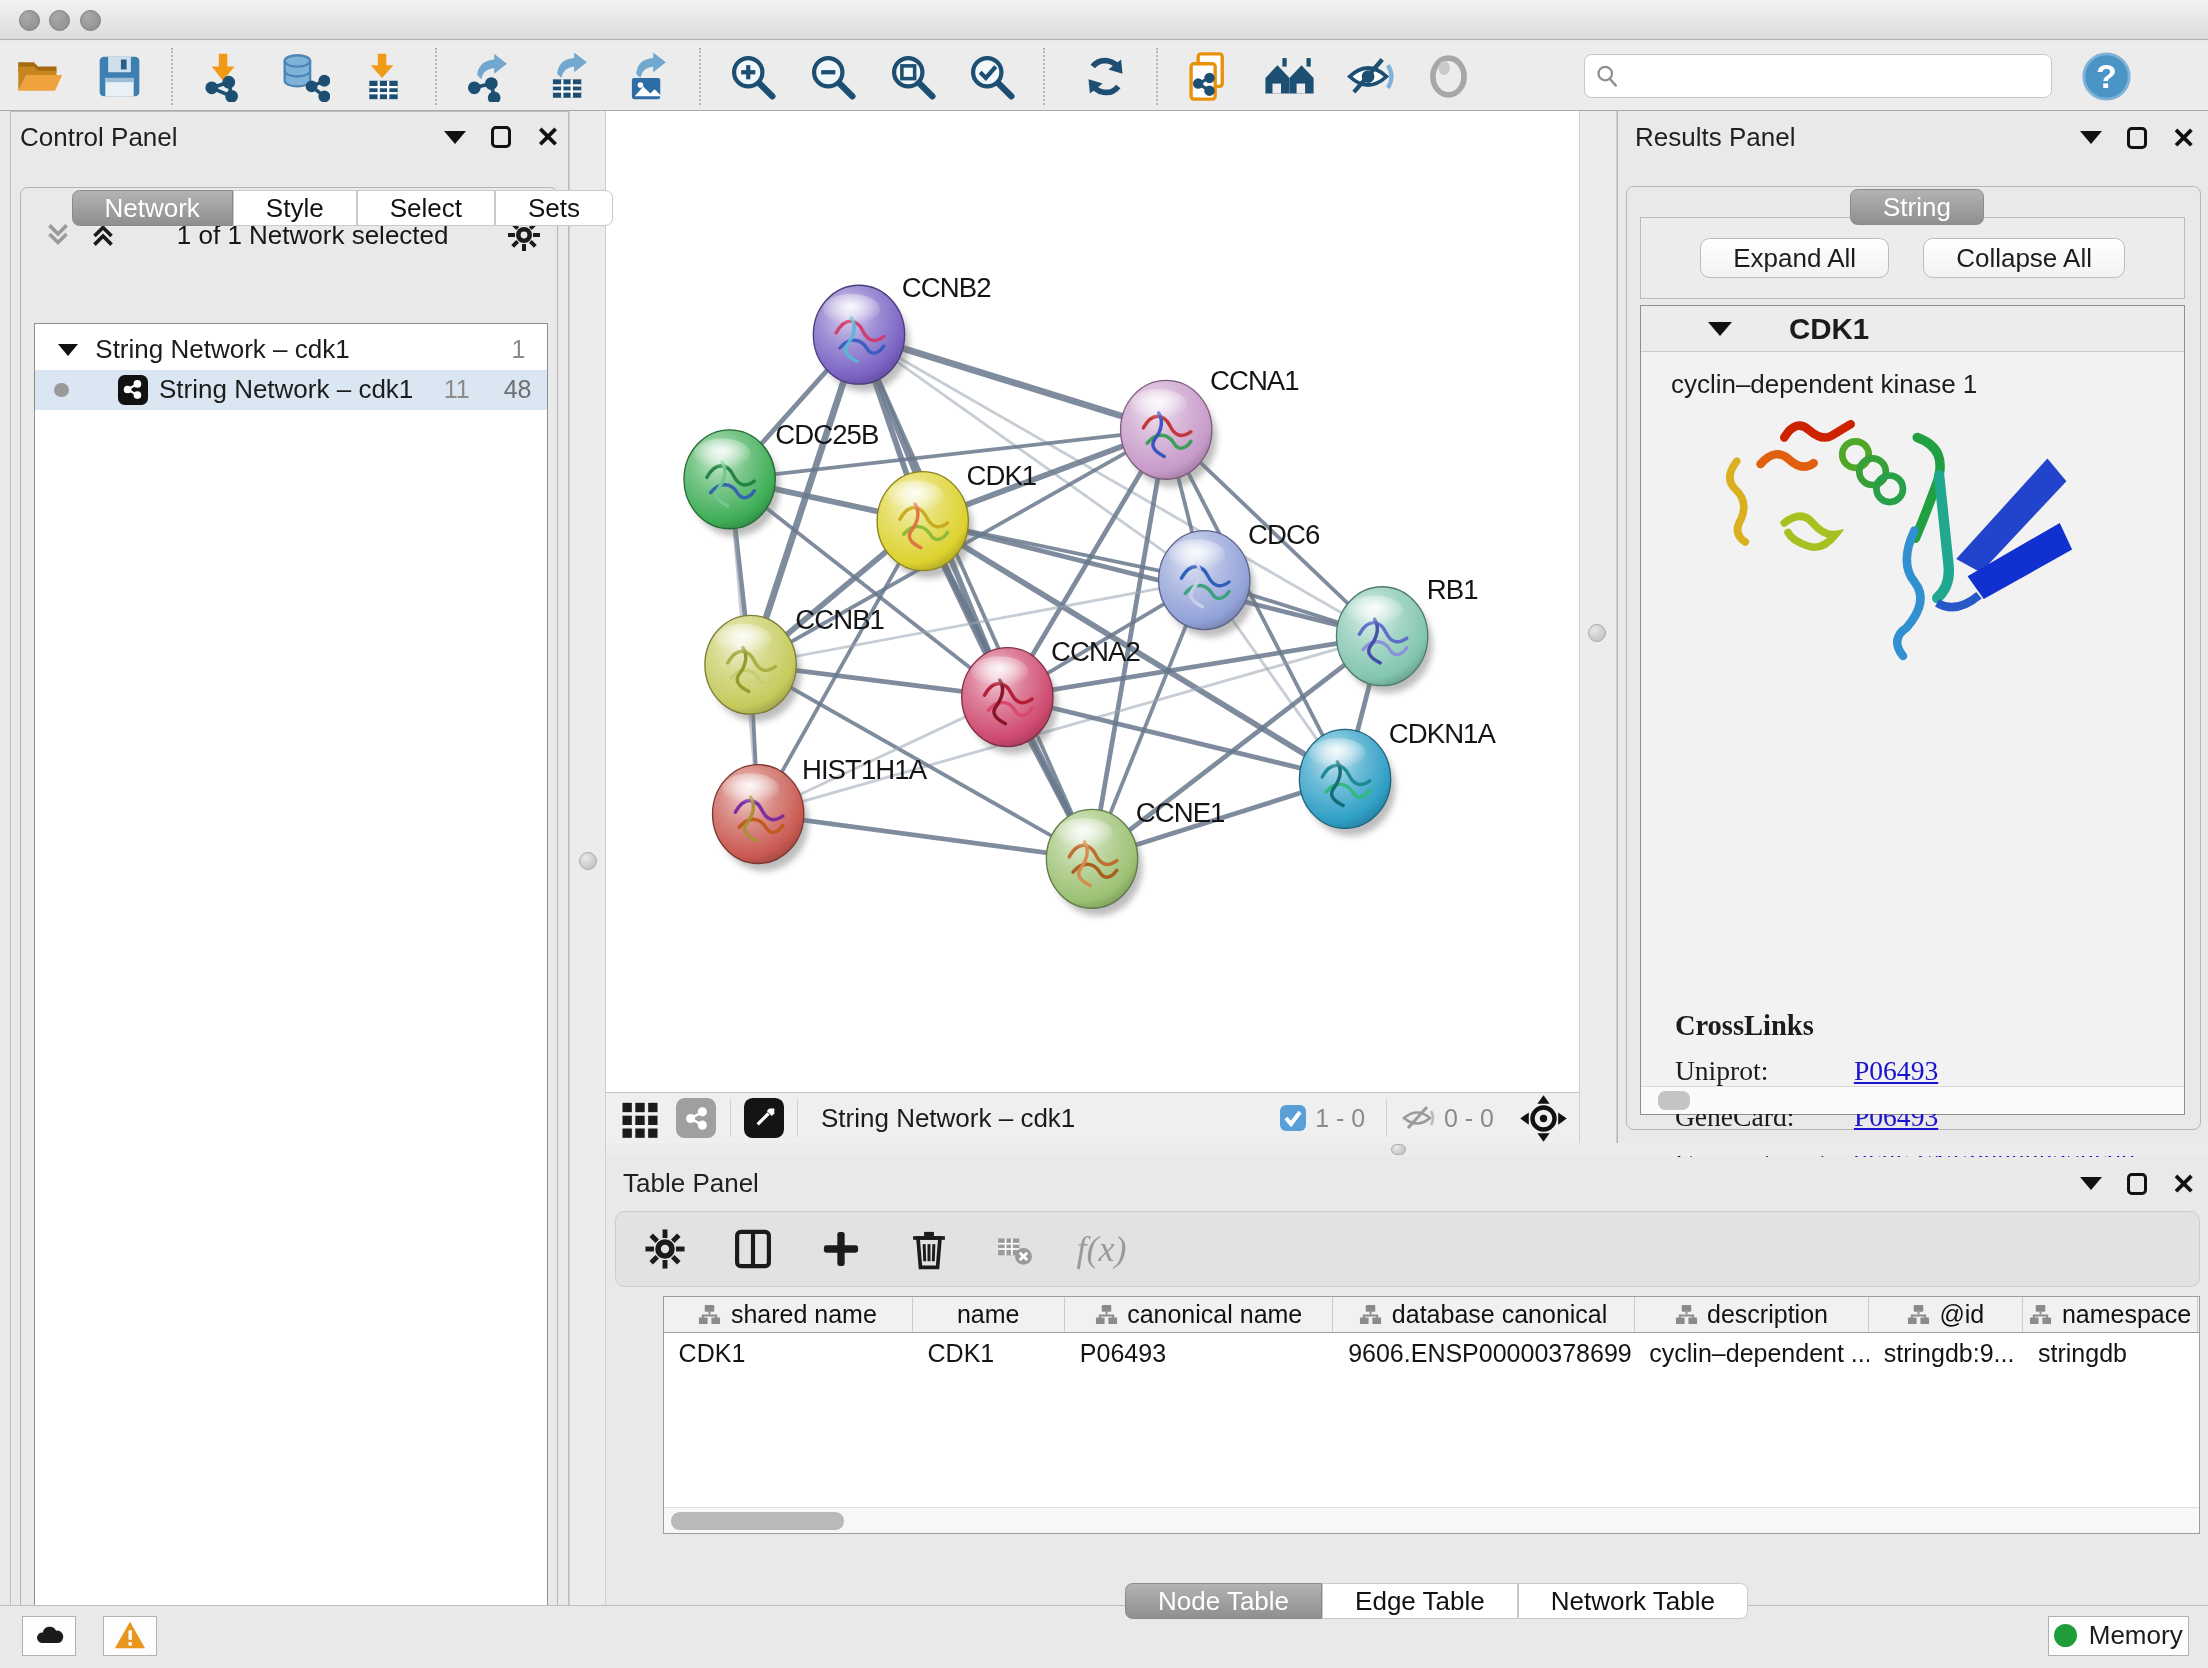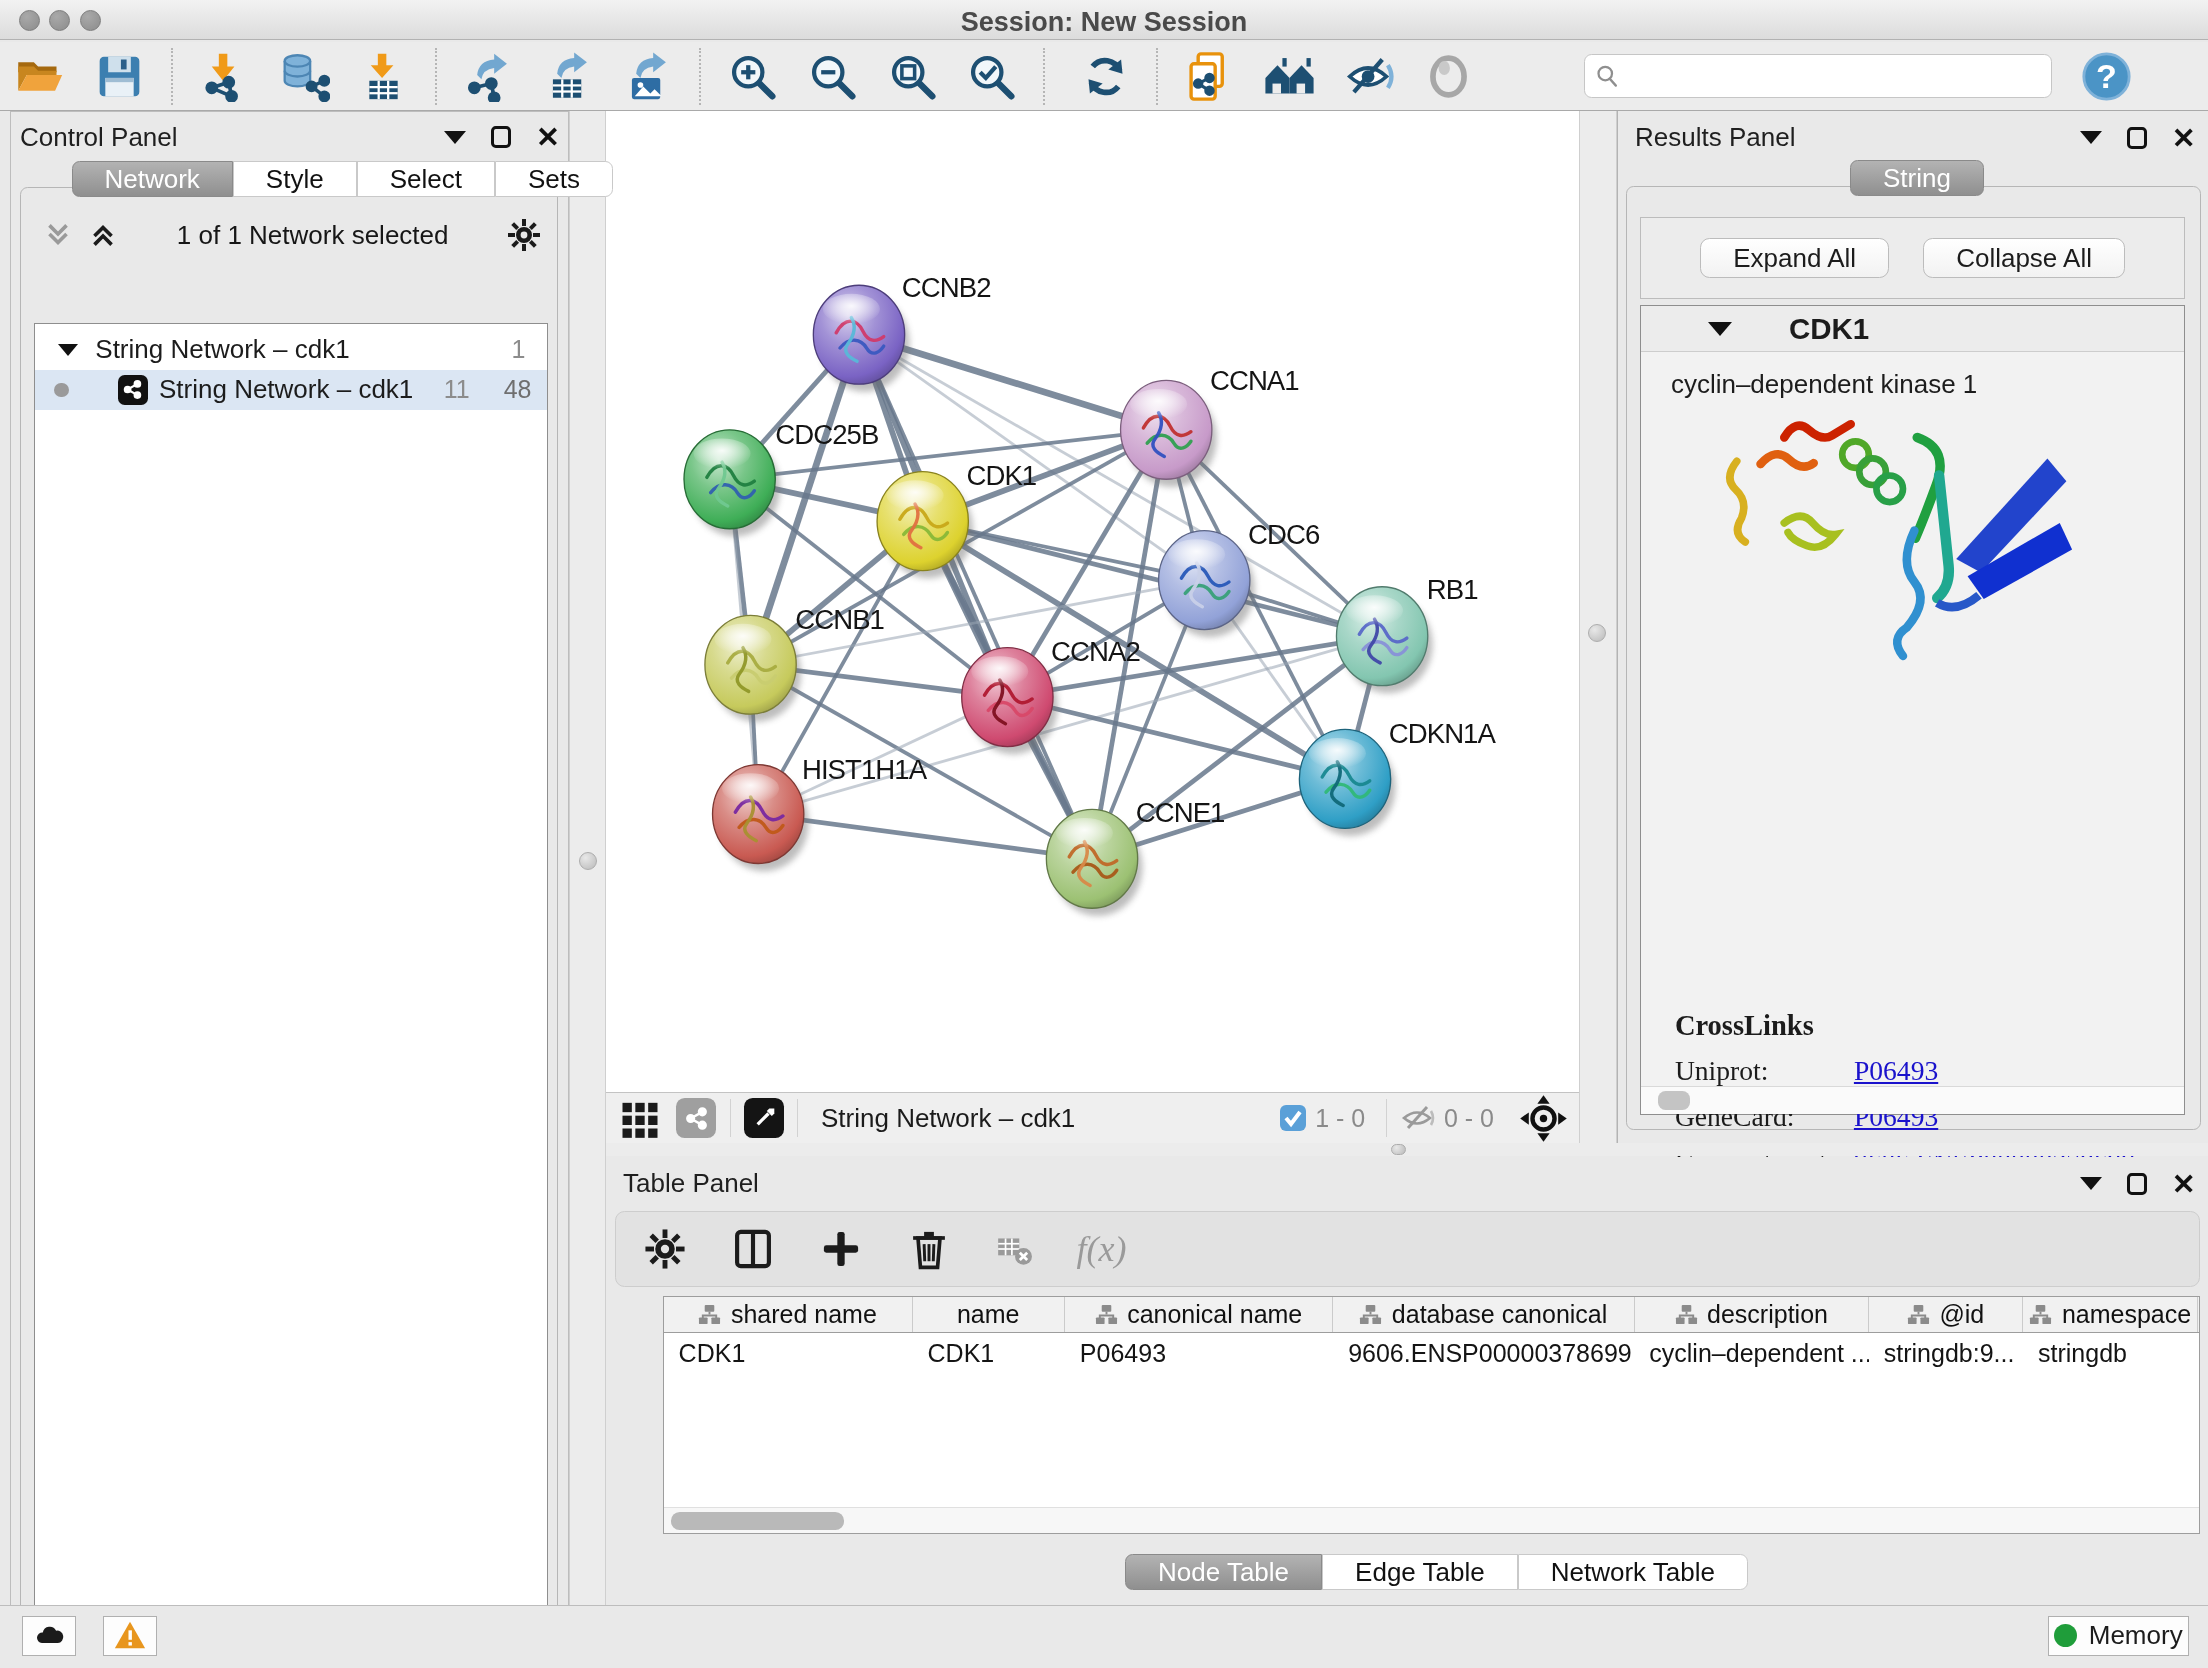--- a/index.html
+++ b/index.html
@@ -28,21 +28,21 @@
 
   
   .pnl-title { font-size:26px; color:#1f1f1f; }
   .pnl-icons { display:flex; align-items:center; gap:25px; }
   .tri-down { width:0; height:0; border-left:11.4px solid transparent; border-right:11.4px solid transparent;
     border-top:13.3px solid #111; }
   .sq { width:20px; height:22px; border:3.3px solid #111; border-radius:4.8px; }
   .xx { font-size:28.5px; font-weight:bold; color:#111; line-height:22px; }
 
   .tab { height:36px; padding:0 32px; display:flex; align-items:center; justify-content:center;
-    font-size:26px; background:#fff; border:1px solid #c9c9c9; color:#111; }
+    font-size:26px; background:#fff; border:1px solid #c9c9c9; color:#111;margin-top:29px; }
   .tab.active { background:linear-gradient(#b3b3b3,#8f8f8f); color:#fff; border-color:#8a8a8a; }
 
   
   #control-panel { position:absolute; left:9.5px; top:111px; width:559px; height:1594px;
     background:#e9e9e9; border:1px solid #bdbdbd; }
   #cp-header { position:absolute; left:9.5px; right:7.6px; top:9.5px; display:flex; align-items:center; }
   #cp-tabs { position:absolute; left:61px; top:49px; display:flex; z-index:3; }
   #cp-tabs .tab:first-child { border-radius:7.6px 0 0 7.6px; }
   #cp-tabs .tab:last-child { border-radius:0 7.6px 7.6px 0; }
   #cp-inner { position:absolute; left:9.5px; right:9.5px; top:75px; bottom:3.8px;
@@ -132,21 +132,20 @@
 
   svg text { font-family:"Liberation Sans",sans-serif; }
 </style>
 </head>
 <body>
 
 <div id="titlebar">
   <div class="tlight" style="left:19px"></div>
   <div class="tlight" style="left:49px"></div>
   <div class="tlight" style="left:80px"></div>
-  <div id="win-title">Session: New Session</div>
 </div>
 
 <div id="toolbar">
   <div class="tb-icon">
       <svg viewBox="0 0 36 36">
         <path d="M3 8 h11 l3 3 h13 v4 H3z" fill="#a5690f"></path>
         <path d="M3 28 V11 h11 l3 3 h13 v3 H9 L3 28z" fill="#c8861f"></path>
         <path d="M9 17 h25 l-5 11 H3z" fill="#f0a33c"></path>
       </svg>
     </div>

